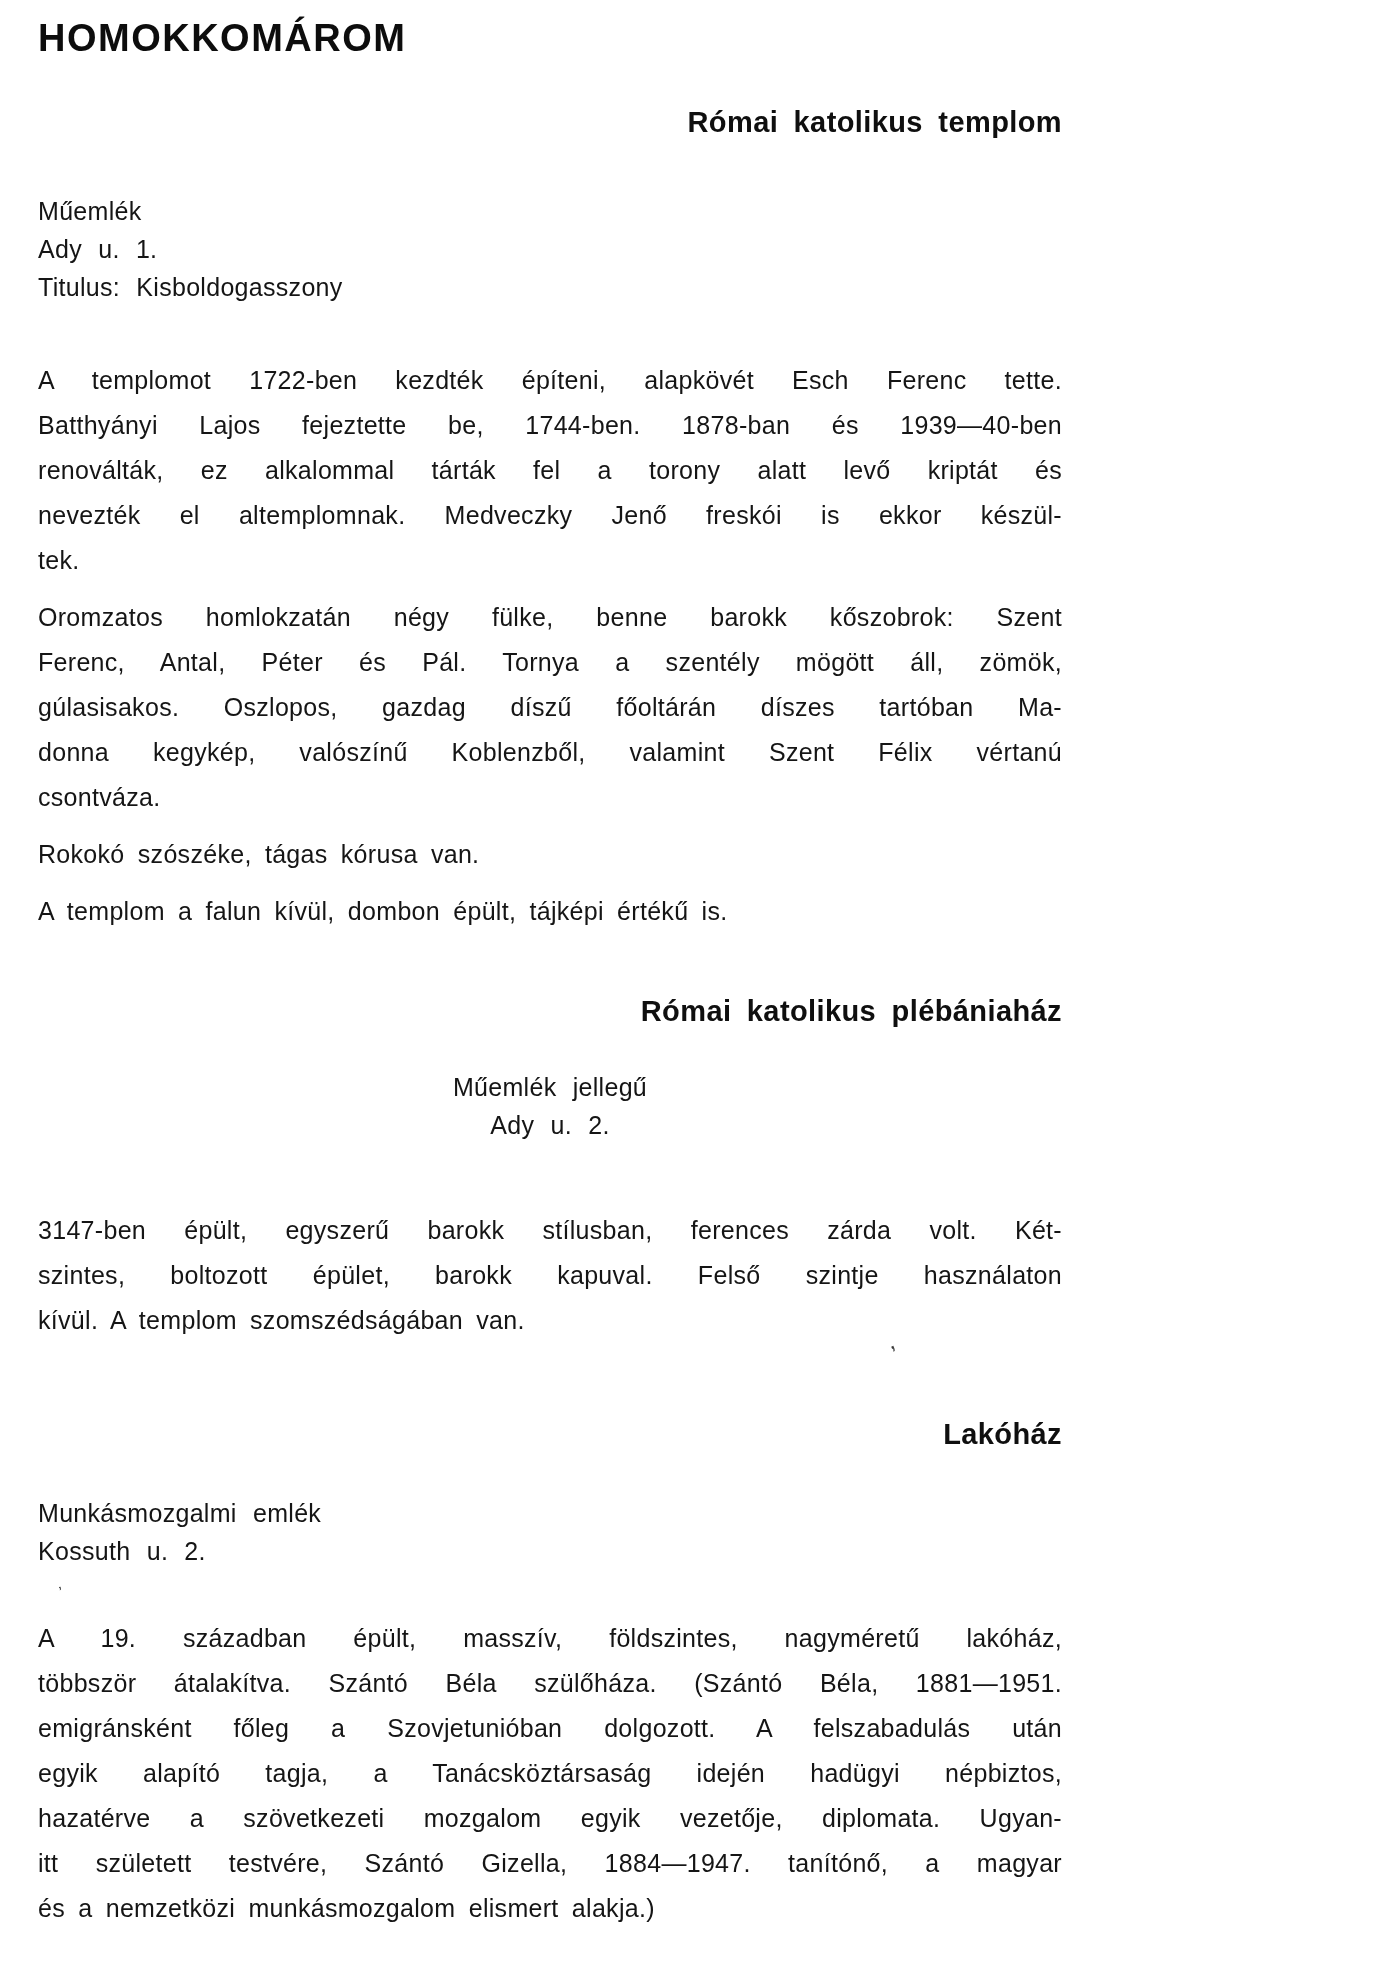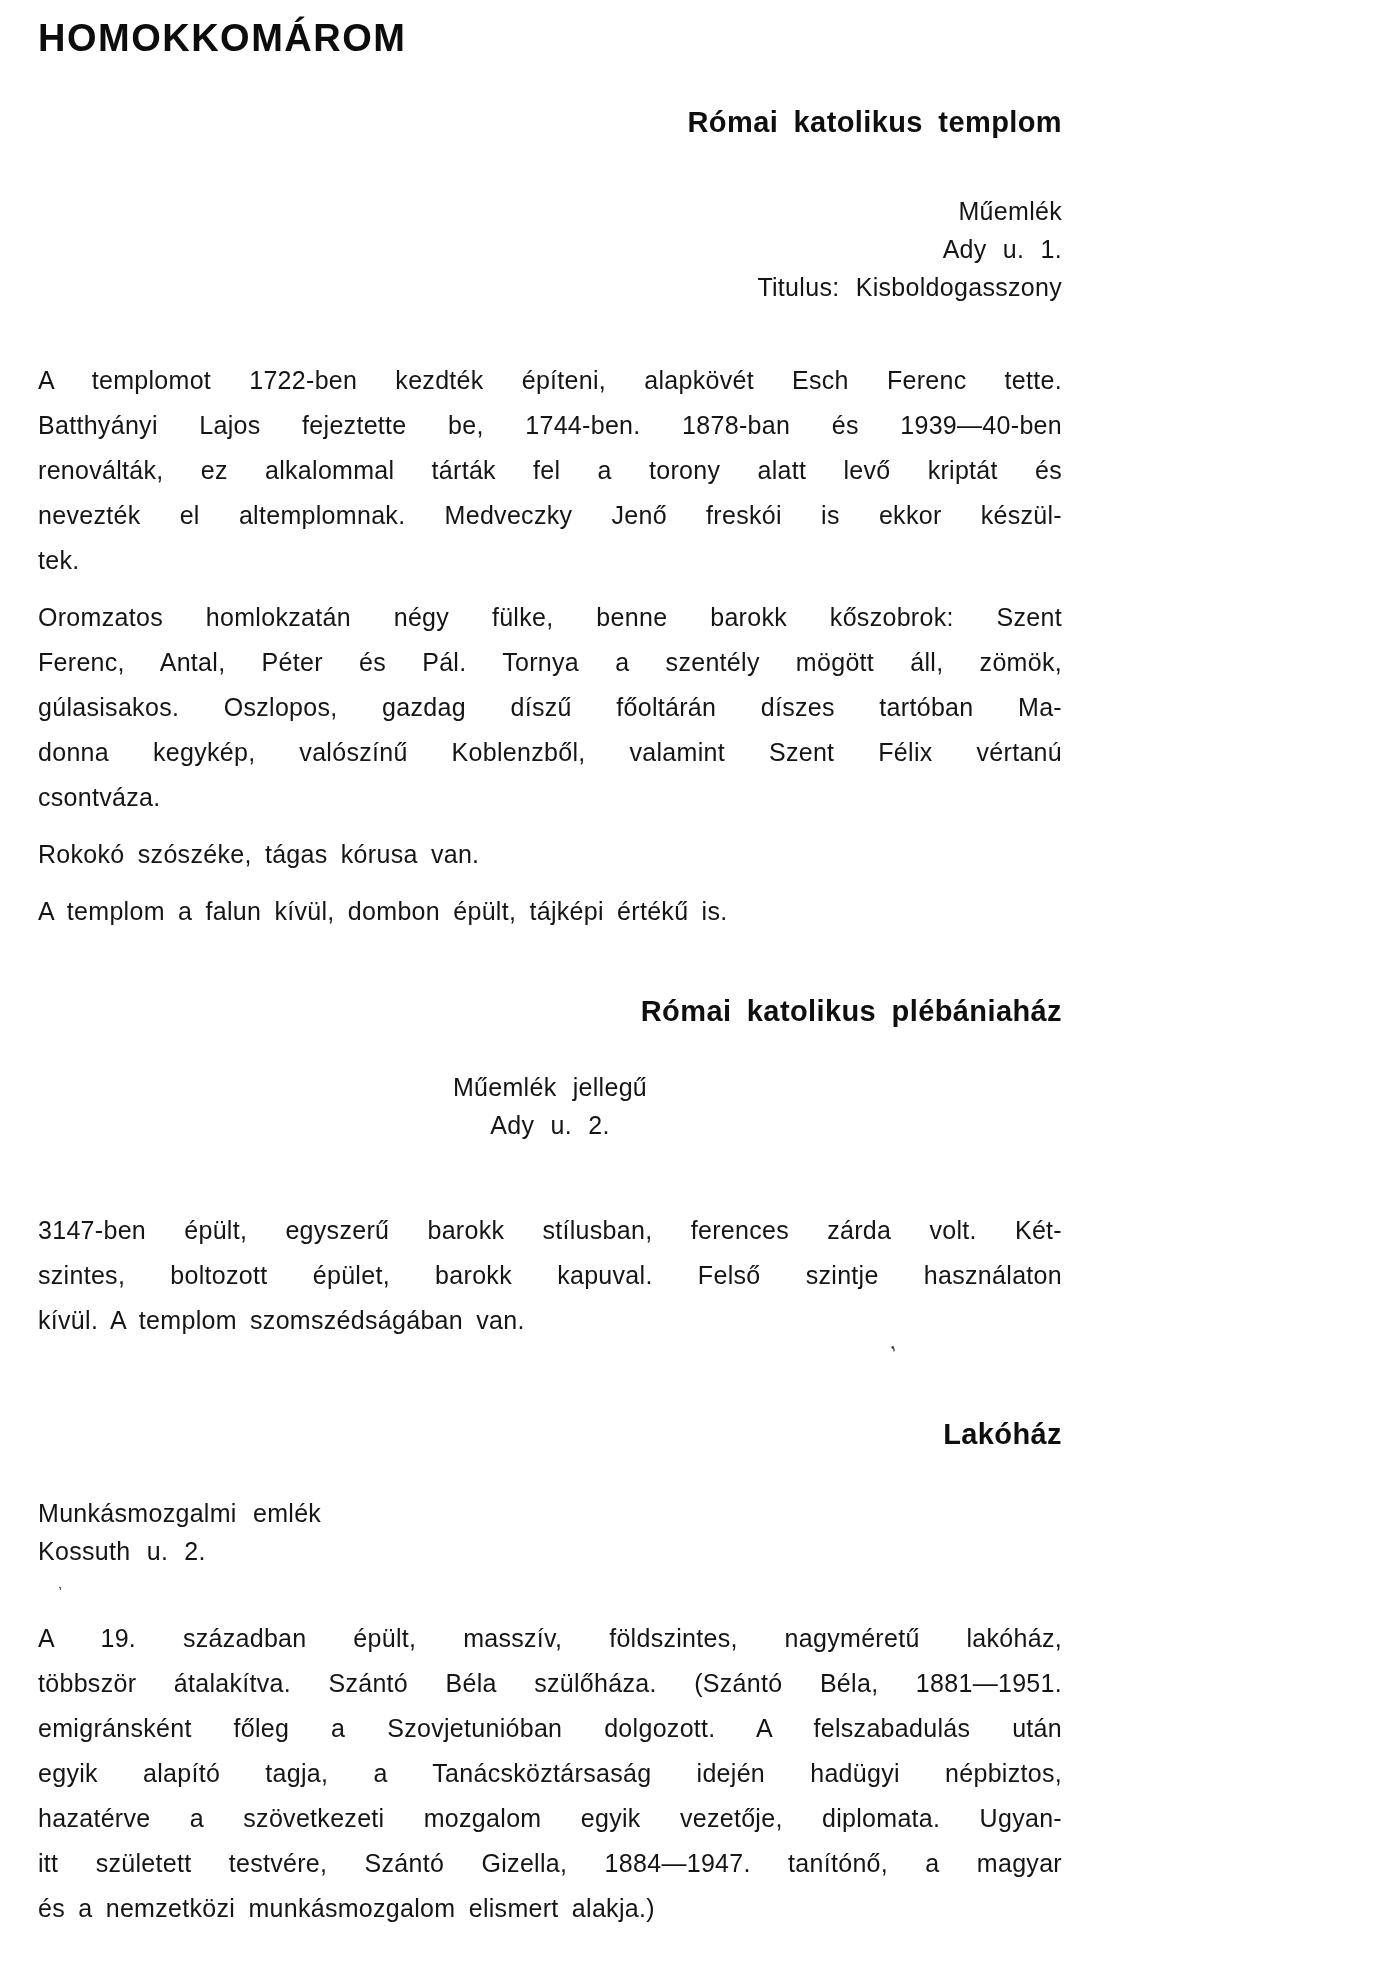--- a/index.html
+++ b/index.html
@@ -32,21 +32,21 @@
   }
   .s0 .section-heading { margin-top: 44px; margin-bottom: 52px; }
   .s1 .section-heading { margin-top: 59px; margin-bottom: 39px; }
   .s2 .section-heading { margin-top: 73px; margin-bottom: 42px; }
   .meta-line {
     font-size: 25px;
     line-height: 38px;
     word-spacing: 9px;
     letter-spacing: 0.3px;
   }
-  .s0 .meta { margin-bottom: 52px; text-align: right; }
+  .s0 .meta { margin-bottom: 52px; }
   .s1 .meta { margin-bottom: 64px; text-align: center; }
   .s2 .meta { margin-bottom: 46px; }
   .para + .para { margin-top: 12px; }
   .line {
     font-size: 25px;
     line-height: 45px;
     word-spacing: 6px;
     letter-spacing: 0.3px;
     text-align: justify;
   }

